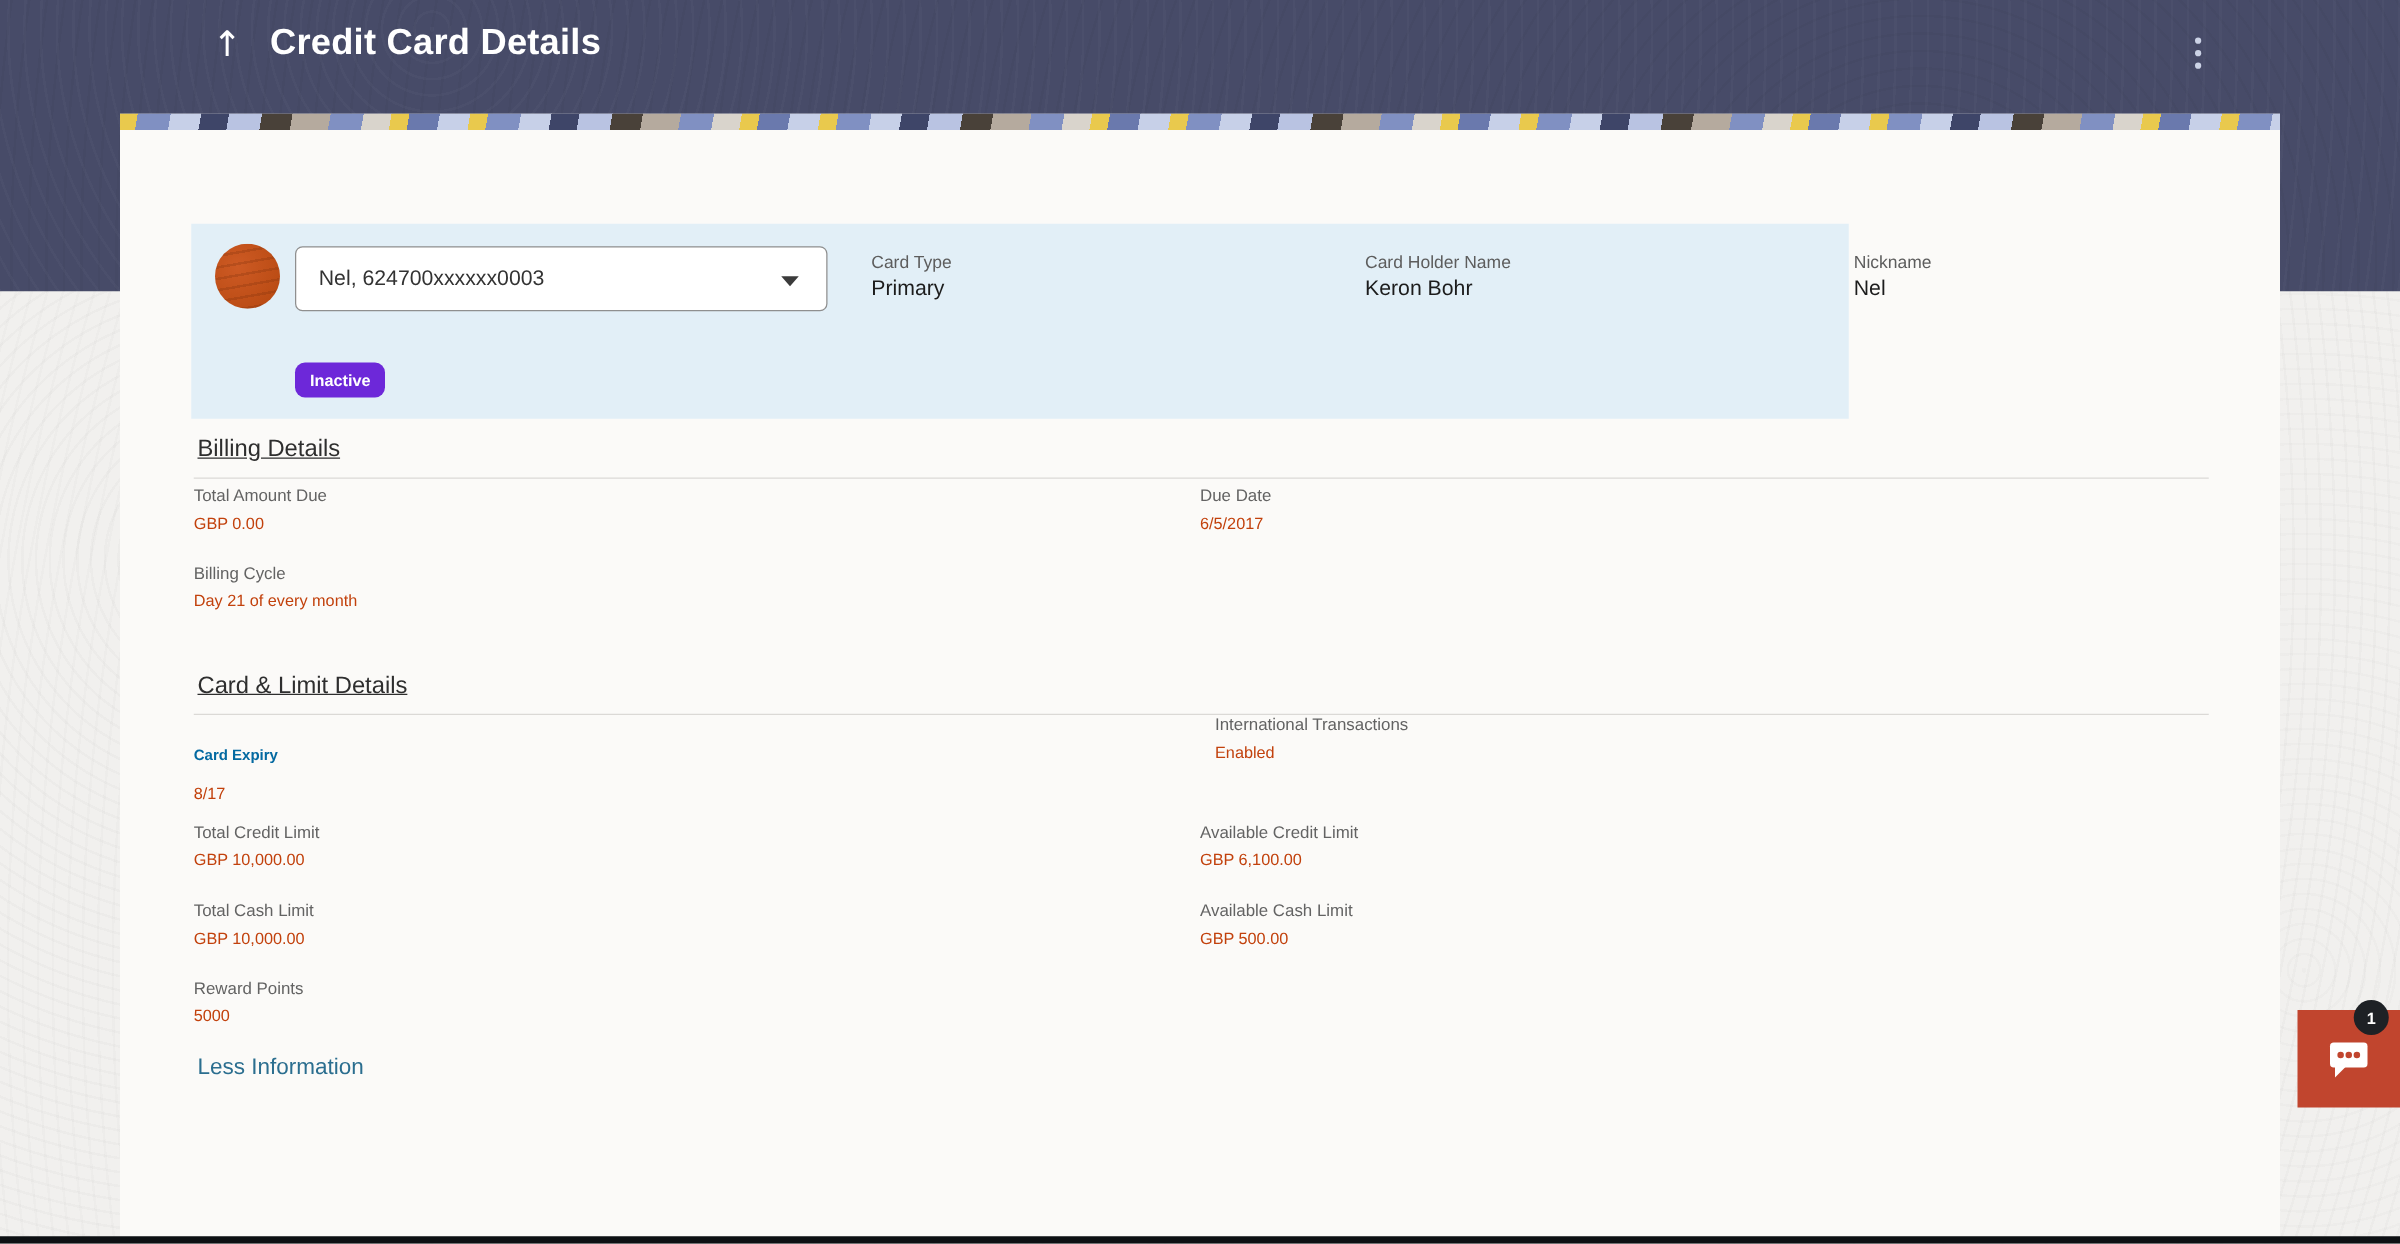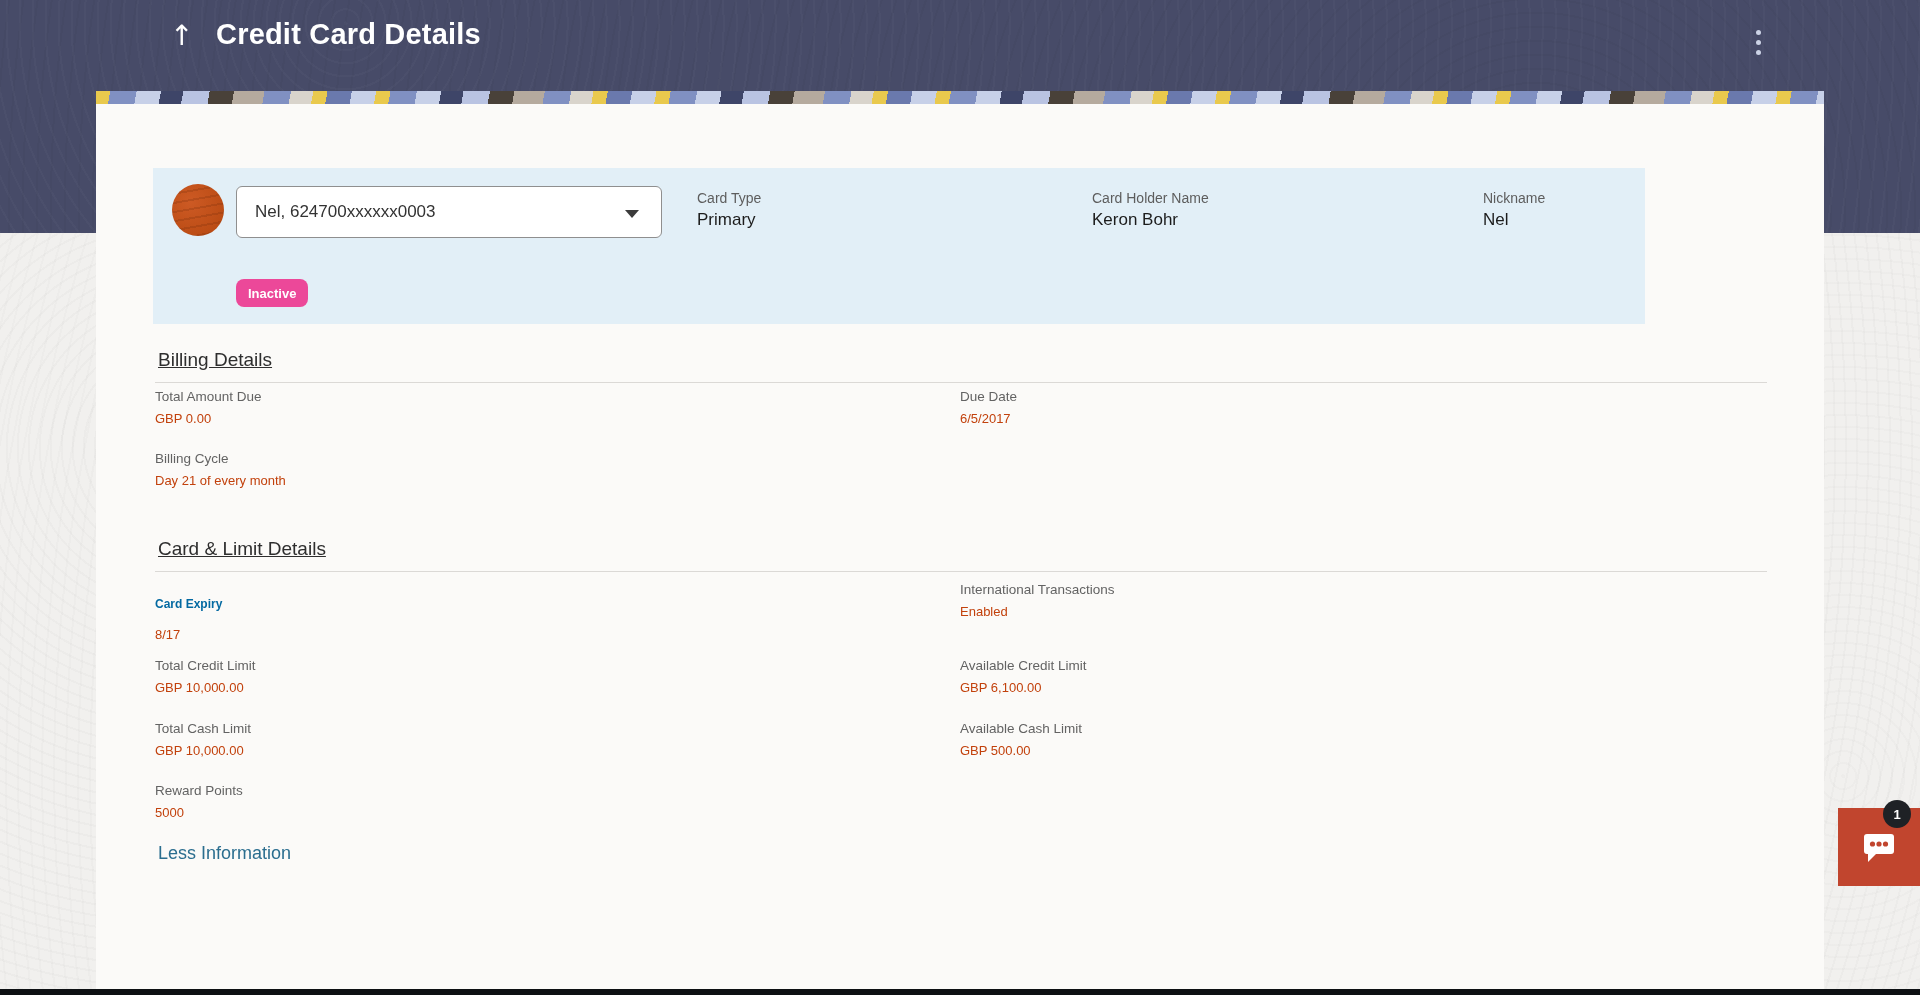--- a/index.html
+++ b/index.html
@@ -55,21 +55,21 @@
   .deco-strip {
     position:absolute; left:0; top:0; width:1728px; height:13px;
     background:repeating-linear-gradient(100deg,
       #e9c94d 0 14px, #8090c2 14px 40px, #c7d0e8 40px 64px, #3e4568 64px 86px,
       #b9c3e2 86px 112px, #494139 112px 136px, #b5aa9e 136px 166px, #8090c2 166px 192px,
       #d9d4cc 192px 214px, #e9c94d 214px 228px, #6a79ad 228px 252px, #c7d0e8 252px 276px);
   }
 
   
   .summary-panel {
-    position:absolute; left:57px; top:77px; width:1492px; height:156px;
+    position:absolute; left:57px; top:88px; width:1326px; height:156px;
     background:#e2eff7;
   }
   .avatar {
     position:absolute; left:19px; top:16px; width:52px; height:52px; border-radius:50%;
     background:
       repeating-linear-gradient(170deg, rgba(120,45,10,0.25) 0 2px, transparent 2px 9px),
       radial-gradient(circle at 35% 35%, #cd5a24, #b5470f);
   }
   .card-select {
     position:absolute; left:83px; top:18px; width:426px; height:52px;
@@ -78,21 +78,21 @@
     font-size:17px; color:#333333; cursor:pointer;
     white-space:nowrap; overflow:hidden;
   }
   .select-caret {
     position:absolute; right:22px; top:23px;
     width:0; height:0; border-left:7px solid transparent; border-right:7px solid transparent;
     border-top:8px solid #3b3b3b;
   }
   .status-badge {
     position:absolute; left:83px; top:111px; min-width:71px; height:28px;
-    background:#ec4899; border-radius:8px; color:#ffffff;
+    background:#6d28d9; border-radius:8px; color:#ffffff;
     font-size:13px; font-weight:700; display:inline-flex; align-items:center; justify-content:center;
     padding:0 12px;
   }
   .panel-field { position:absolute; top:22px; }
   .panel-field .f-label { font-size:14px; color:#5d5d5d; line-height:17px; }
   .panel-field .f-value { font-size:17px; color:#1c1c1c; line-height:24px; margin-top:1px; }
   .pf-0 { left:544px; } .pf-1 { left:939px; } .pf-2 { left:1330px; }
 
   
   .section-heading {
@@ -189,21 +189,21 @@
     <div class="f-value">Day 21 of every month</div>
   </div>
 
   <div class="section-heading" style="top:447px;">Card &amp; Limit Details</div>
   <div class="rule" style="top:480px;"></div>
 
   <div class="field col-left expiry" style="top:505px;">
     <div class="f-label bold-label">Card Expiry</div>
     <div class="f-value">8/17</div>
   </div>
-  <div class="field col-right" style="top:490px;">
+  <div class="field col-right" style="top:480px;margin-left:12px;">
     <div class="f-label">International Transactions</div>
     <div class="f-value">Enabled</div>
   </div>
 
   <div class="field col-left" style="top:566px;">
     <div class="f-label">Total Credit Limit</div>
     <div class="f-value">GBP 10,000.00</div>
   </div>
   <div class="field col-right" style="top:566px;">
     <div class="f-label">Available Credit Limit</div>

